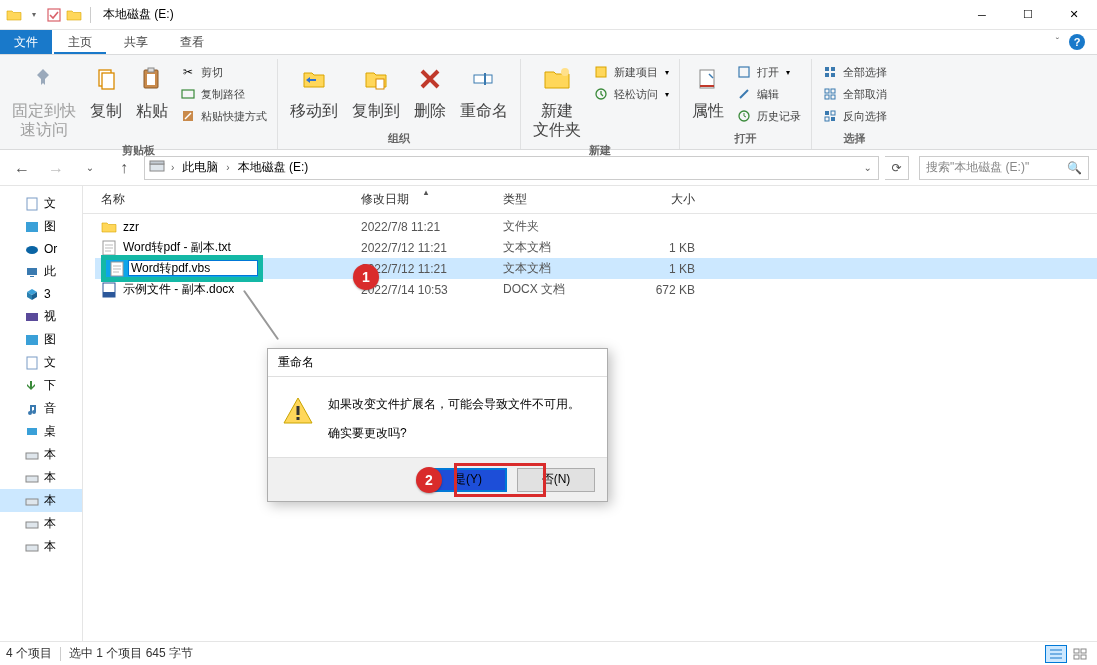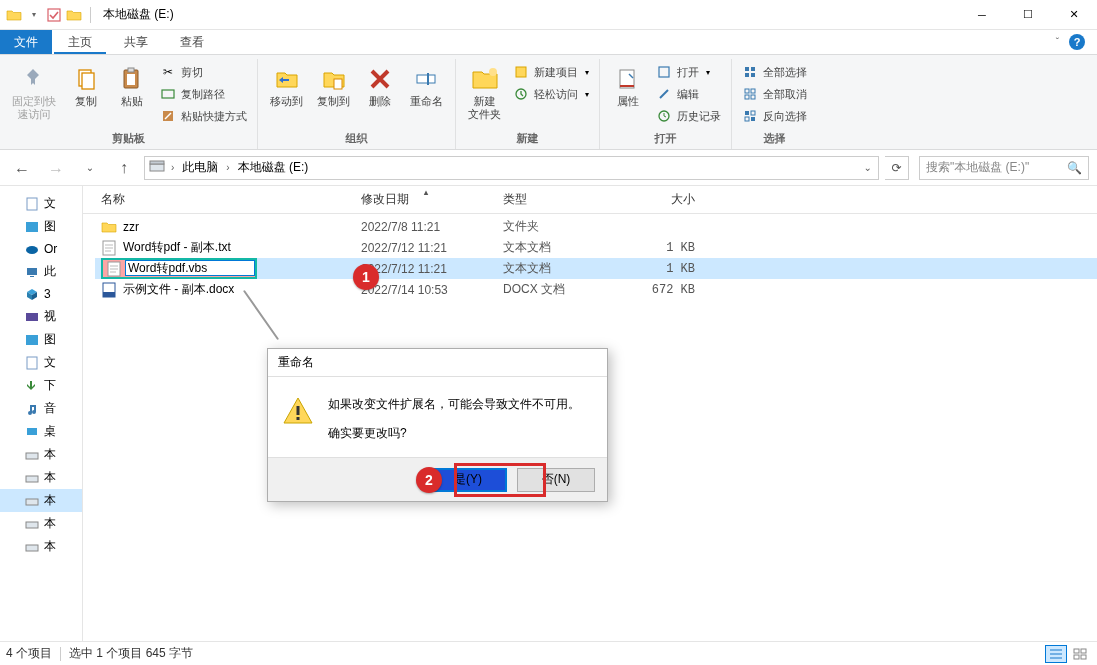--- a/index.html
+++ b/index.html
@@ -23,21 +23,21 @@
 .tab-right { display: flex; align-items: center; padding-right: 12px; gap: 10px; }
 .chevron-down-small { font-size: 10px; color: #555; }
 .help-icon { width: 16px; height: 16px; background: #1979ca; border-radius: 50%; color: #fff; display: flex; align-items: center; justify-content: center; font-size: 11px; font-weight: bold; }
 
 
 .ribbon { height: 96px; background: #f5f6f7; border-bottom: 1px solid #dadbdc; display: flex; padding: 4px 0 0 0; border-top: 1px solid #dadbdc; }
 .ribbon-group { display: flex; flex-direction: column; align-items: center; padding: 0 6px; border-right: 1px solid #e0e1e2; }
 .ribbon-group-content { flex: 1; display: flex; align-items: flex-start; gap: 2px; padding-top: 2px; }
 .ribbon-group-label { font-size: 11px; color: #666; padding: 2px 0 3px; font-weight: bold; }
 .large-btn { display: flex; flex-direction: column; align-items: center; padding: 2px 6px; min-width: 40px; text-align: center; }
-.large-btn .lbl { font-size: 11px; color: #444; line-height: 1.2; margin-top: 0; }
+.large-btn .lbl { font-size: 16px; color: #444; line-height: 1.2; margin-top: 6px; }
 .large-btn.disabled .lbl { color: #a0a0a0; }
 .large-btn .icon32 { width: 32px; height: 32px; display: flex; align-items: center; justify-content: center; }
 .small-row { display: flex; flex-direction: column; gap: 4px; padding-top: 2px; }
 .small-btn { display: flex; align-items: center; gap: 5px; padding: 1px 4px; }
 .small-btn .icon16 { width: 16px; height: 16px; display: flex; align-items: center; justify-content: center; }
 .small-btn .lbl { font-size: 11px; color: #444; }
 
 
 .nav-row { height: 36px; display: flex; align-items: center; padding: 0 8px; gap: 6px; border-bottom: 1px solid #e5e5e5; }
 .nav-arrow { width: 28px; height: 28px; display: flex; align-items: center; justify-content: center; color: #555; font-size: 16px; }
@@ -65,24 +65,24 @@
 .col-size { width: 82px; text-align: right; }
 .sort-arrow { position: absolute; top: -4px; left: 50%; transform: translateX(-50%); font-size: 9px; color: #555; }
 
 .file-list { flex: 1; padding: 2px 0 0 12px; }
 .file-row { height: 21px; display: flex; align-items: center; font-size: 12px; color: #000; }
 .file-row.selected { background: #cce8ff; }
 .file-row .cell { padding: 0 6px; }
 .cell-name { width: 260px; display: flex; align-items: center; gap: 6px; }
 .cell-date { width: 142px; color: #555; }
 .cell-type { width: 122px; color: #555; }
-.cell-size { width: 82px; text-align: right; color: #555; font-family: Liberation Mono, monospace; }
+.cell-size { width: 82px; text-align: right; color: #555; }
 .ficon { width: 16px; height: 16px; display: flex; align-items: center; justify-content: center; flex: none; }
 
-.rename-box { border: 2px solid #14b8a6; padding: 0 0; background: #fca5a5; }
+.rename-box { border: 5px solid #14b8a6; padding: 0 0; background: #0ea5e9; }
 .rename-input { border: 1px solid #0078d7; background: #fff; font-size: 12px; padding: 0 2px; width: 130px; font-family: inherit; }
 
 
 .callout-badge { position: absolute; width: 26px; height: 26px; background: #d92b2b; border-radius: 50%; color: #fff; font-weight: bold; font-size: 14px; display: flex; align-items: center; justify-content: center; box-shadow: 0 1px 2px rgba(0,0,0,0.3); z-index: 50; }
 .vbs-callout { position: absolute; border: 2px solid #999; border-radius: 10px; background: #fff; padding: 3px 10px; font-size: 14px; font-weight: bold; z-index: 40; }
 .callout-line { position: absolute; background: #999; z-index: 35; border-radius: 1px; transform-origin: top left; }
 
 
 .dialog { position: absolute; left: 267px; top: 348px; width: 341px; background: #fff; border: 1px solid #adadad; box-shadow: 3px 3px 12px rgba(0,0,0,0.25); z-index: 60; }
 .dlg-title { height: 28px; display: flex; align-items: center; padding: 0 10px; font-size: 12px; background: #fff; border-bottom: 1px solid #dfdfdf; }

